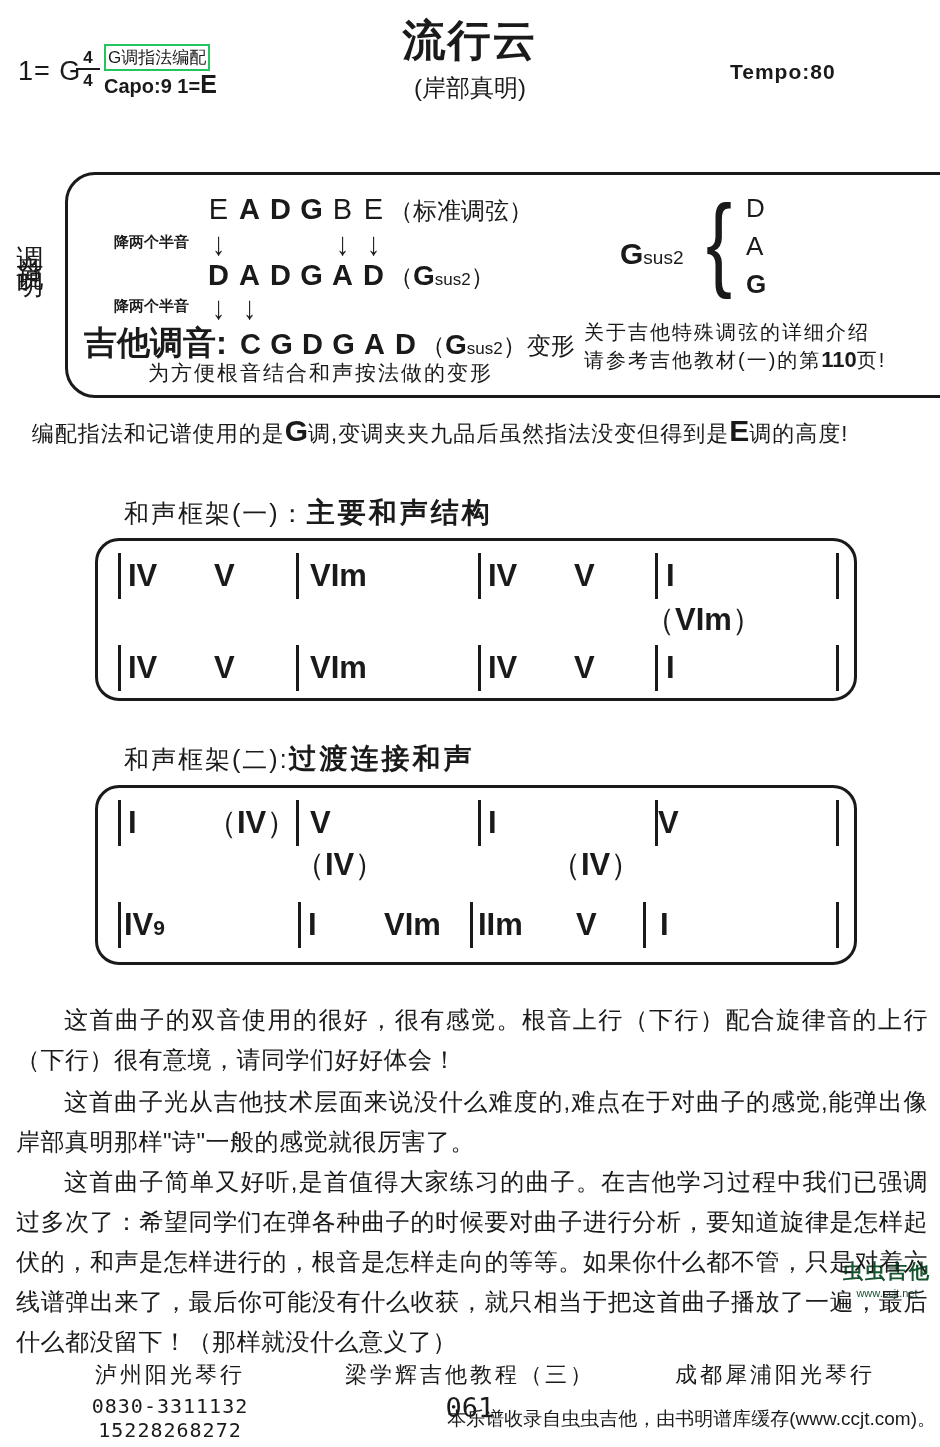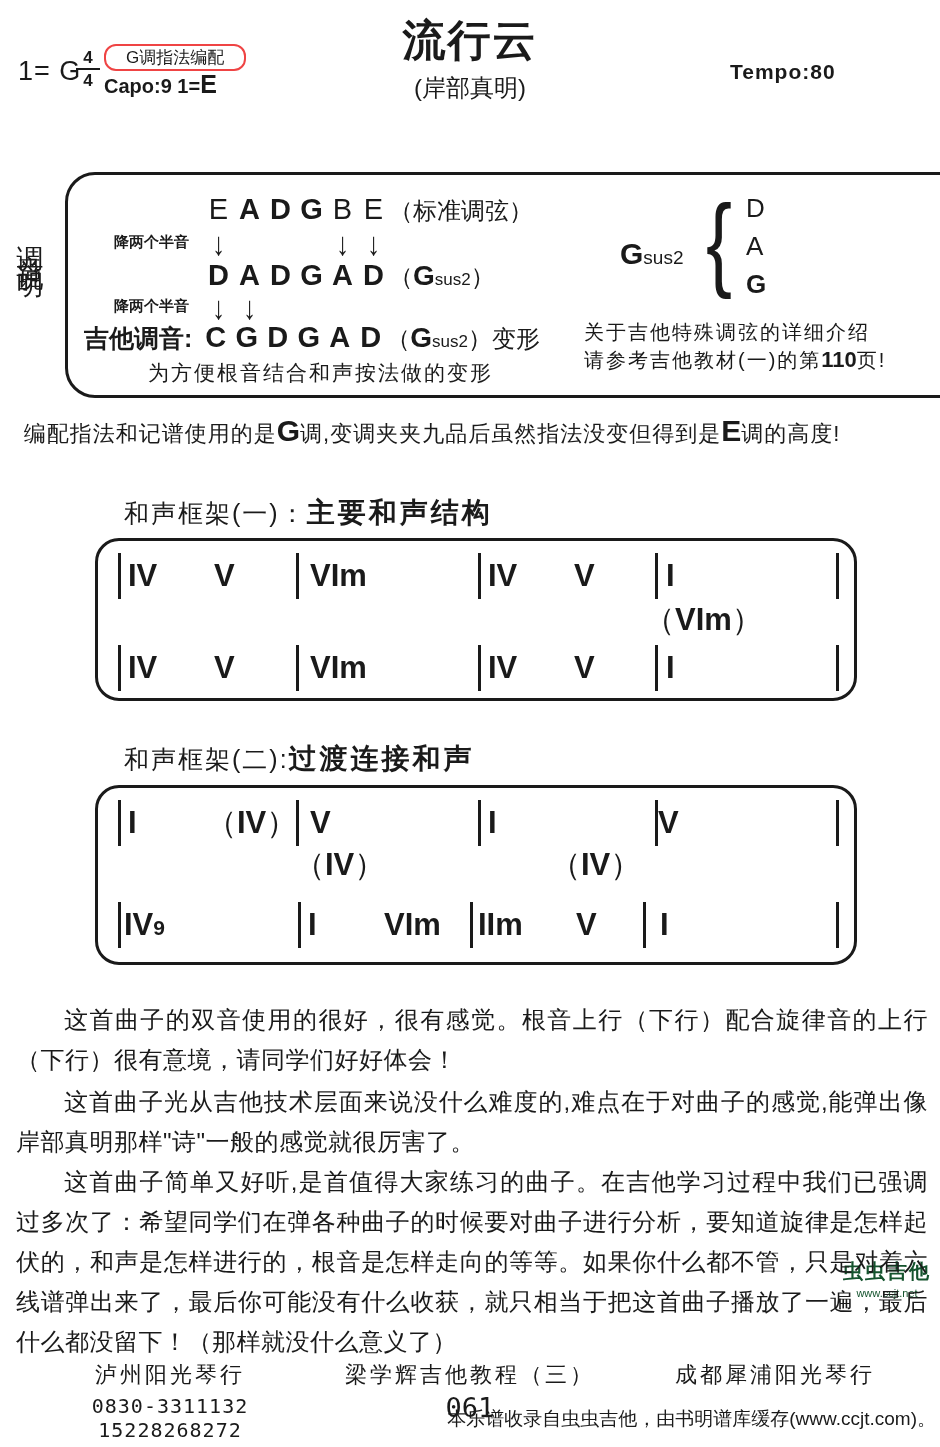--- a/index.html
+++ b/index.html
@@ -4,53 +4,53 @@
 <style>
   html,body{margin:0;padding:0;background:#ffffff;}
   .page{position:relative;width:940px;height:1447px;background:#fff;overflow:hidden;
         font-family:"Liberation Sans",sans-serif;color:#1a1a1a;}
   .abs{position:absolute;}
 
   
   .keysig{left:18px;top:56px;font-size:27px;letter-spacing:1px;}
   .frac{left:76px;top:47px;width:24px;text-align:center;font-size:17px;font-weight:bold;line-height:21px;}
   .frac .top{border-bottom:2px solid #1a1a1a;}
-  .badge{left:104px;top:44px;border:2px solid #ef4444;border-radius:12px;padding:0 20px;
+  .badge{left:104px;top:44px;border:2px solid #22c55e;border-radius:0;padding:0 2px;
          font-size:17px;line-height:23px;}
   .capo{left:104px;top:70px;font-size:20px;font-weight:bold;}
   .capo .bigE{font-size:25px;}
   .titleblock{left:0;top:12px;width:940px;text-align:center;}
   .title{font-size:43px;font-weight:bold;letter-spacing:2px;}
   .subtitle{font-size:24px;margin-top:2px;}
   .tempo{left:730px;top:60px;font-size:21px;font-weight:bold;letter-spacing:1px;}
 
   
   .sidelabel{left:12px;top:224px;writing-mode:vertical-rl;text-orientation:upright;
              font-size:27px;letter-spacing:9px;}
   .tunebox{left:65px;top:172px;width:916px;height:226px;border:3px solid #1a1a1a;border-radius:30px;box-sizing:border-box;}
   .trow{position:absolute;white-space:nowrap;}
   .ltr{display:inline-block;width:31px;text-align:center;font-size:29px;font-weight:normal;}
   .ltr.b{font-weight:bold;}
   .sfx{font-size:24px;}
   .gb{font-weight:bold;font-size:28px;}
   .sus{font-size:17px;}
   .droplabel{font-size:15px;font-weight:bold;}
   .arr{position:absolute;font-size:26px;transform:scaleY(1.25);transform-origin:top;line-height:26px;}
-  .prefix{font-size:25px;font-weight:bold;}
+  .prefix{font-size:33px;font-weight:bold;}
   .tunenote{font-size:21px;letter-spacing:2px;}
   .gsuslbl{font-size:30px;font-weight:bold;}
   .gsuslbl .sus{font-size:19px;font-weight:normal;}
   .brace{font-size:104px;font-weight:100;transform:scaleX(0.75);transform-origin:left top;line-height:104px;}
   .bnote{font-size:26px;}
   .bnote.b{font-weight:bold;}
   .refline{font-size:20px;letter-spacing:2px;}
   .refline .pg{font-weight:bold;font-size:22px;letter-spacing:0;}
 
   
-  .keynote{left:0;top:414px;width:864px;text-align:center;font-size:22px;letter-spacing:1px;}
+  .keynote{left:8px;top:414px;width:864px;text-align:center;font-size:22px;letter-spacing:1px;}
   .keynote .bigletter{font-size:30px;font-weight:bold;letter-spacing:0;}
 
   
   .sechead{font-size:25px;letter-spacing:2px;}
   .sechead .st{font-size:28px;font-weight:bold;letter-spacing:3px;}
   .sec1{left:124px;top:494px;}
   .sec2{left:124px;top:740px;}
 
   
   .chordbox{border:3px solid #1a1a1a;border-radius:24px;box-sizing:border-box;}

